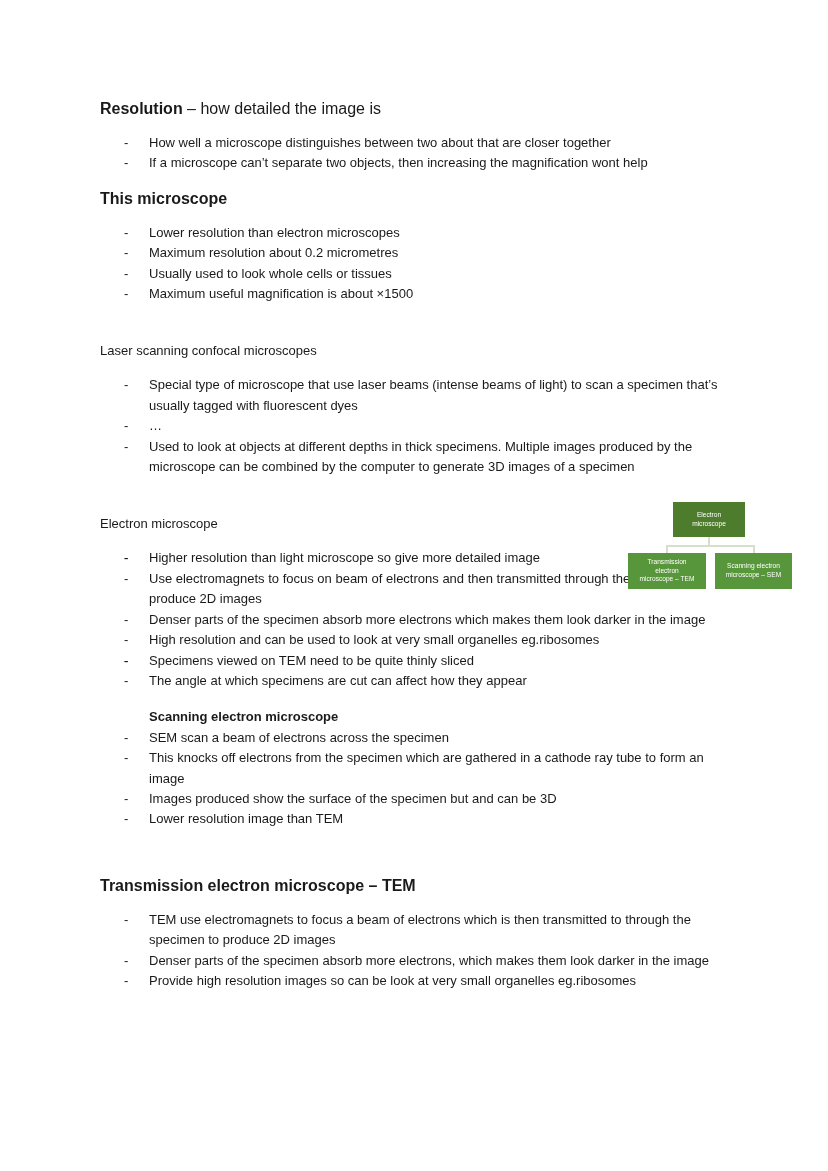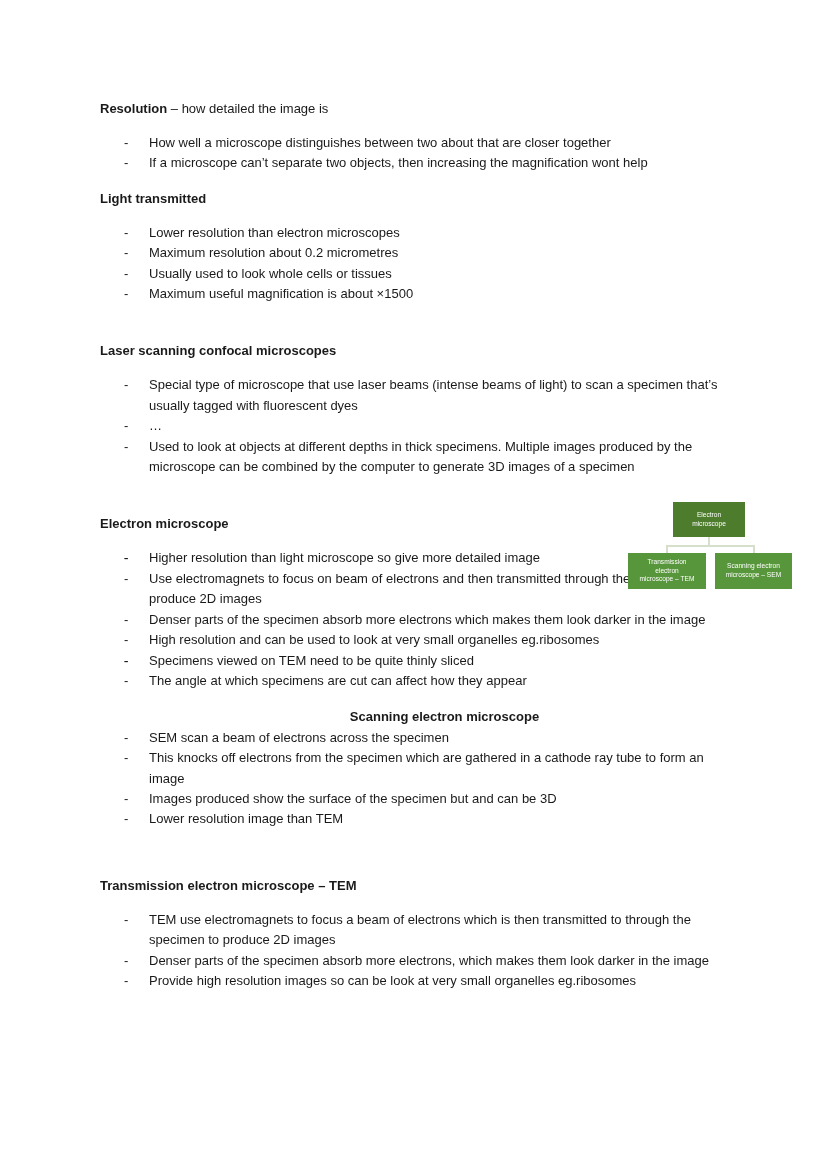--- a/index.html
+++ b/index.html
@@ -20,31 +20,31 @@
   }
   .content {
     position: absolute;
     left: 100px;
     top: 100px;
     width: 640px;
   }
 
   
   .h-bold {
-    font-size: 13.0px;
+    font-size: 16px;
     font-weight: bold;
     line-height: 17px;
     margin: 0;
   }
   .h-bold .reg {
     font-weight: normal;
   }
   .h-plain {
     font-size: 13.0px;
-    font-weight: bold;
+    font-weight: normal;
     line-height: 17px;
     margin: 0;
   }
 
   
   ul.dash-list {
     list-style: none;
     margin: 0;
     padding: 0;
   }
@@ -68,21 +68,20 @@
   }
   ul.dash-list.tight > li .dash {
     left: 24px;
   }
 
   .sub-head {
     font-size: 13.0px;
     font-weight: bold;
     line-height: 20.4px;
     padding-left: 49px;
-    text-align: center;
   }
 
   .gap-sm { height: 9px; }
   .gap-md { height: 16px; }
   .gap-xl { height: 38px; }
 
   
   .diagram {
     position: absolute;
     left: 620px;
@@ -164,21 +163,21 @@
 
     <div class="gap-md"></div>
 
     <ul class="dash-list">
       <li><span class="dash">-</span><span>How well a microscope distinguishes between two about that are closer together</span></li>
       <li><span class="dash">-</span><span>If a microscope can’t separate two objects, then increasing the magnification wont help</span></li>
     </ul>
 
     <div class="gap-md"></div>
 
-    <p class="h-bold">Light transmitted</p>
+    <p class="h-bold">This microscope</p>
 
     <div class="gap-md"></div>
 
     <ul class="dash-list">
       <li><span class="dash">-</span><span>Lower resolution than electron microscopes</span></li>
       <li><span class="dash">-</span><span>Maximum resolution about 0.2 micrometres</span></li>
       <li><span class="dash">-</span><span>Usually used to look whole cells or tissues</span></li>
       <li><span class="dash">-</span><span>Maximum useful magnification is about ×1500</span></li>
     </ul>
 

